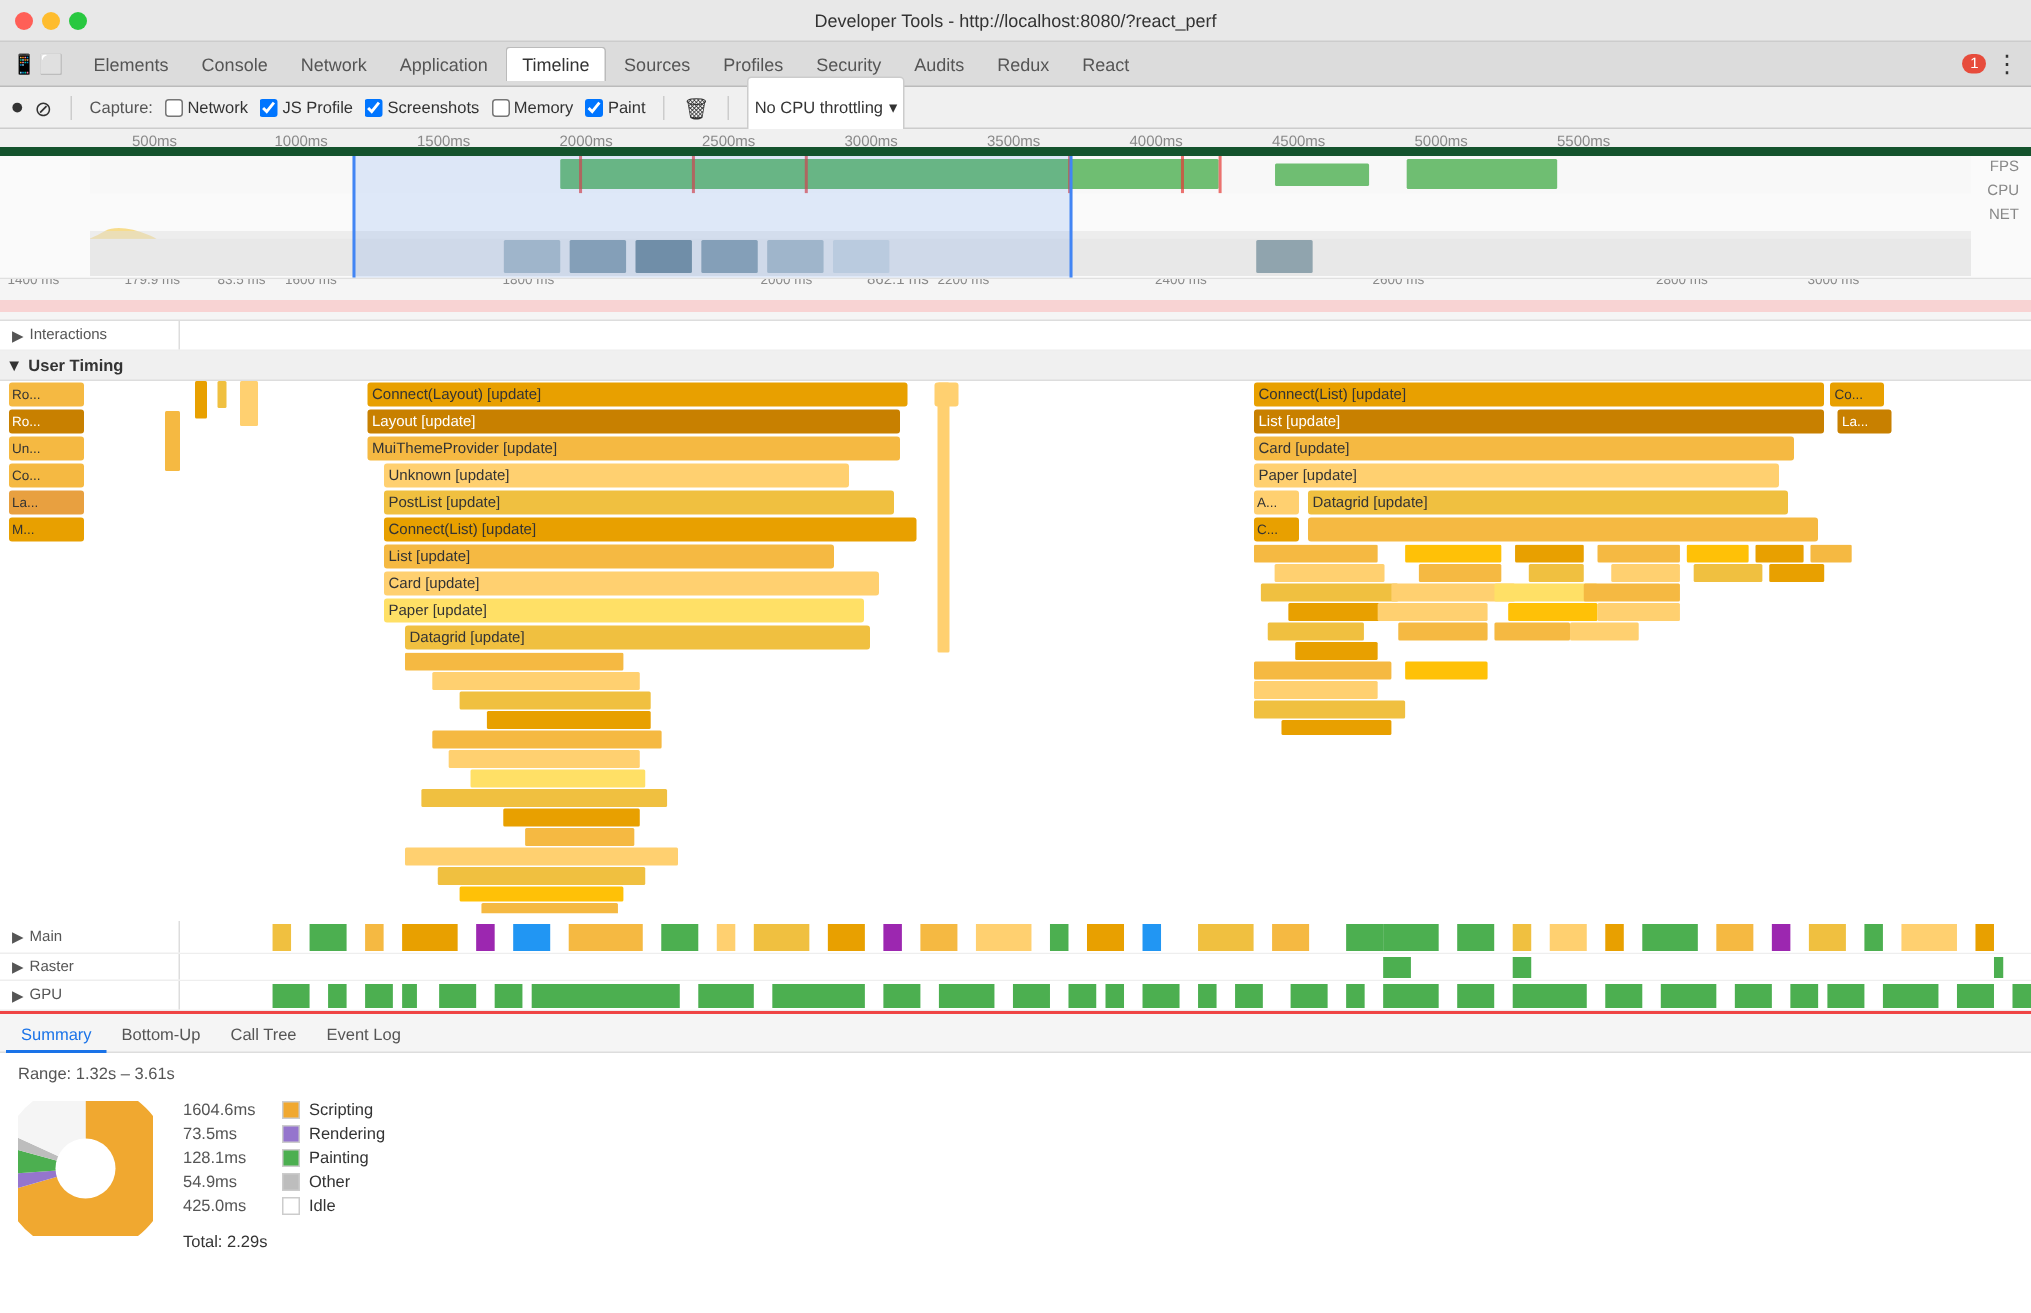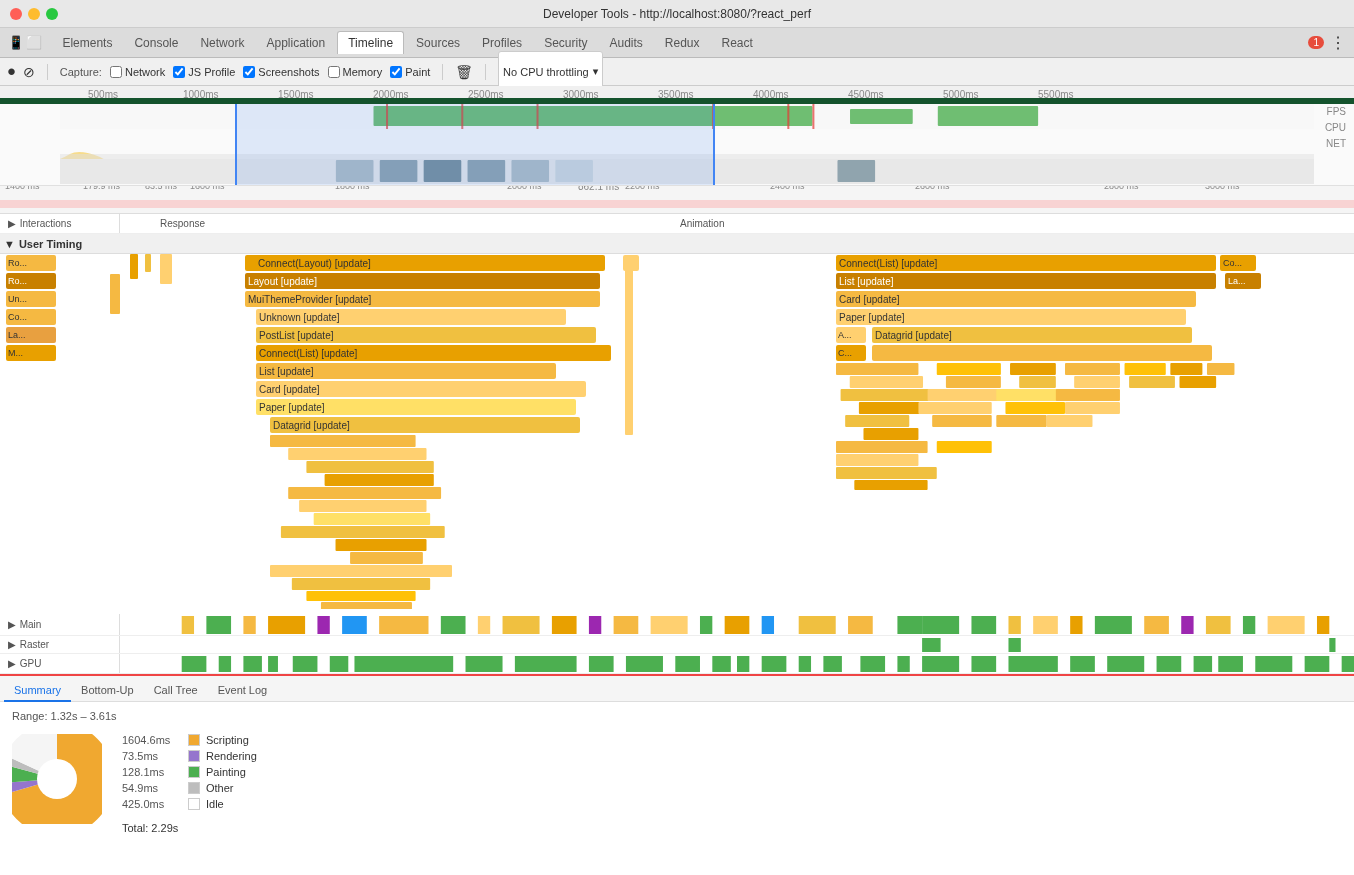--- a/index.html
+++ b/index.html
@@ -222,24 +222,20 @@
     <span style="position:absolute;left:1060px;font-size:9px;color:#888;margin-left:44px;">2800 ms</span>
     <span style="position:absolute;left:1205px;font-size:9px;color:#888;">3000 ms</span>
   </div>
 </div>
 
 <div class="interaction-row">
   <div class="row-label">
     <span>▶</span>
     <span>Interactions</span>
   </div>
-  <div class="row-content">
-    <span style="position:absolute;left:40px;font-size:10px;color:#555;top:4px;">Response</span>
-    <span style="position:absolute;left:560px;font-size:10px;color:#555;top:4px;">Animation</span>
-  </div>
 </div>
 
 <div class="section-header">
   <span>▼</span>
   <span>User Timing</span>
 </div>
 
 <div class="flame-area">
   <div style="position:relative;height:100%;overflow:hidden;">
 
@@ -258,21 +254,21 @@
         <div style="position:absolute;right:4px;top:1px;width:50px;height:16px;background:#f5b942;border-radius:2px;overflow:hidden;display:flex;align-items:center;padding:0 2px;font-size:9px;color:#333;">Co...</div>
       </div>
       <div style="height:18px;position:relative;">
         <div style="position:absolute;right:4px;top:1px;width:50px;height:16px;background:#e8a040;border-radius:2px;overflow:hidden;display:flex;align-items:center;padding:0 2px;font-size:9px;color:#333;">La...</div>
       </div>
       <div style="height:18px;position:relative;">
         <div style="position:absolute;right:4px;top:1px;width:50px;height:16px;background:#e8a000;border-radius:2px;overflow:hidden;display:flex;align-items:center;padding:0 2px;font-size:9px;color:#333;">M...</div>
       </div>
     </div>
 
-    <div style="position:absolute;top:1px;left:245px;width:360px;height:16px;background:#e8a000;border-radius:2px;display:flex;align-items:center;overflow:hidden;padding:0 13px;font-size:10px;color:#333;">Connect(Layout) [update]</div>
+    <div style="position:absolute;top:1px;left:245px;width:360px;height:16px;background:#e8a000;border-radius:2px;display:flex;align-items:center;overflow:hidden;padding:0 3px;font-size:10px;color:#333;">Connect(Layout) [update]</div>
 
     <div style="position:absolute;top:1px;left:623px;width:16px;height:16px;background:#ffd070;border-radius:2px;"></div>
 
     <div style="position:absolute;top:19px;left:245px;width:355px;height:16px;background:#c88000;border-radius:2px;display:flex;align-items:center;overflow:hidden;padding:0 3px;font-size:10px;color:#fff;">Layout [update]</div>
 
     <div style="position:absolute;top:55px;left:256px;width:310px;height:16px;background:#ffd070;border-radius:2px;display:flex;align-items:center;overflow:hidden;padding:0 3px;font-size:10px;color:#333;">Unknown [update]</div>
 
     <div style="position:absolute;top:37px;left:245px;width:355px;height:16px;background:#f5b942;border-radius:2px;display:flex;align-items:center;overflow:hidden;padding:0 3px;font-size:10px;color:#333;">MuiThemeProvider [update]</div>
 
     <div style="position:absolute;top:73px;left:256px;width:340px;height:16px;background:#f0c040;border-radius:2px;display:flex;align-items:center;overflow:hidden;padding:0 3px;font-size:10px;color:#333;">PostList [update]</div>

